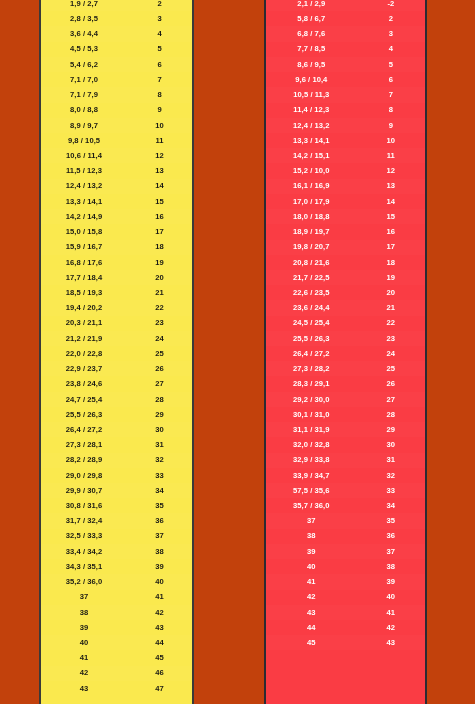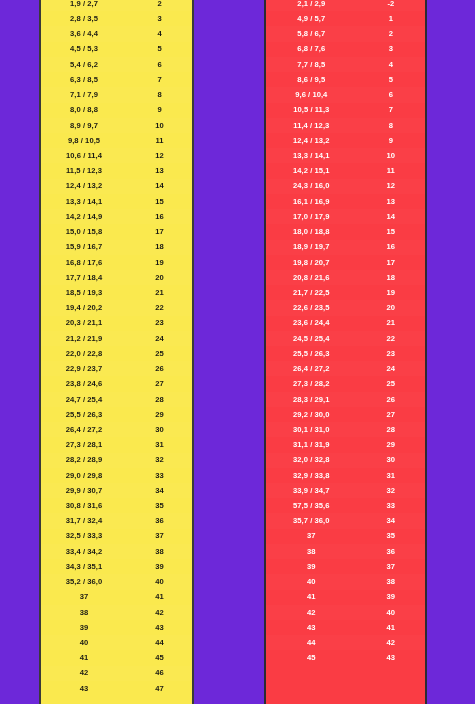--- a/index.html
+++ b/index.html
@@ -14,21 +14,21 @@
     font-family: "Liberation Sans", sans-serif;
     position: relative;
   }
 
   .page {
     position: absolute;
     left: 0;
     top: 0;
     width: 475px;
     height: 704px;
-    background: #6d28d9;
+    background: #c2410c;
   }
 
   
   .panel {
     position: absolute;
     top: -4px;
     box-sizing: border-box;
     overflow: hidden;
   }
 
@@ -121,21 +121,21 @@
         </div>
         <div class="row">
           <div class="cell-range">4,5 / 5,3</div>
           <div class="cell-value">5</div>
         </div>
         <div class="row">
           <div class="cell-range">5,4 / 6,2</div>
           <div class="cell-value">6</div>
         </div>
         <div class="row">
-          <div class="cell-range">6,3 / 8,5</div>
+          <div class="cell-range">7,1 / 7,0</div>
           <div class="cell-value">7</div>
         </div>
         <div class="row">
           <div class="cell-range">7,1 / 7,9</div>
           <div class="cell-value">8</div>
         </div>
         <div class="row">
           <div class="cell-range">8,0 / 8,8</div>
           <div class="cell-value">9</div>
         </div>
@@ -294,24 +294,20 @@
       </div>
   </div>
 
   <div class="panel panel-red">
     <div class="rows">
         <div class="row">
           <div class="cell-range">2,1 / 2,9</div>
           <div class="cell-value">-2</div>
         </div>
         <div class="row">
-          <div class="cell-range">4,9 / 5,7</div>
-          <div class="cell-value">1</div>
-        </div>
-        <div class="row">
           <div class="cell-range">5,8 / 6,7</div>
           <div class="cell-value">2</div>
         </div>
         <div class="row">
           <div class="cell-range">6,8 / 7,6</div>
           <div class="cell-value">3</div>
         </div>
         <div class="row">
           <div class="cell-range">7,7 / 8,5</div>
           <div class="cell-value">4</div>
@@ -338,21 +334,21 @@
         </div>
         <div class="row">
           <div class="cell-range">13,3 / 14,1</div>
           <div class="cell-value">10</div>
         </div>
         <div class="row">
           <div class="cell-range">14,2 / 15,1</div>
           <div class="cell-value">11</div>
         </div>
         <div class="row">
-          <div class="cell-range">24,3 / 16,0</div>
+          <div class="cell-range">15,2 / 10,0</div>
           <div class="cell-value">12</div>
         </div>
         <div class="row">
           <div class="cell-range">16,1 / 16,9</div>
           <div class="cell-value">13</div>
         </div>
         <div class="row">
           <div class="cell-range">17,0 / 17,9</div>
           <div class="cell-value">14</div>
         </div>

